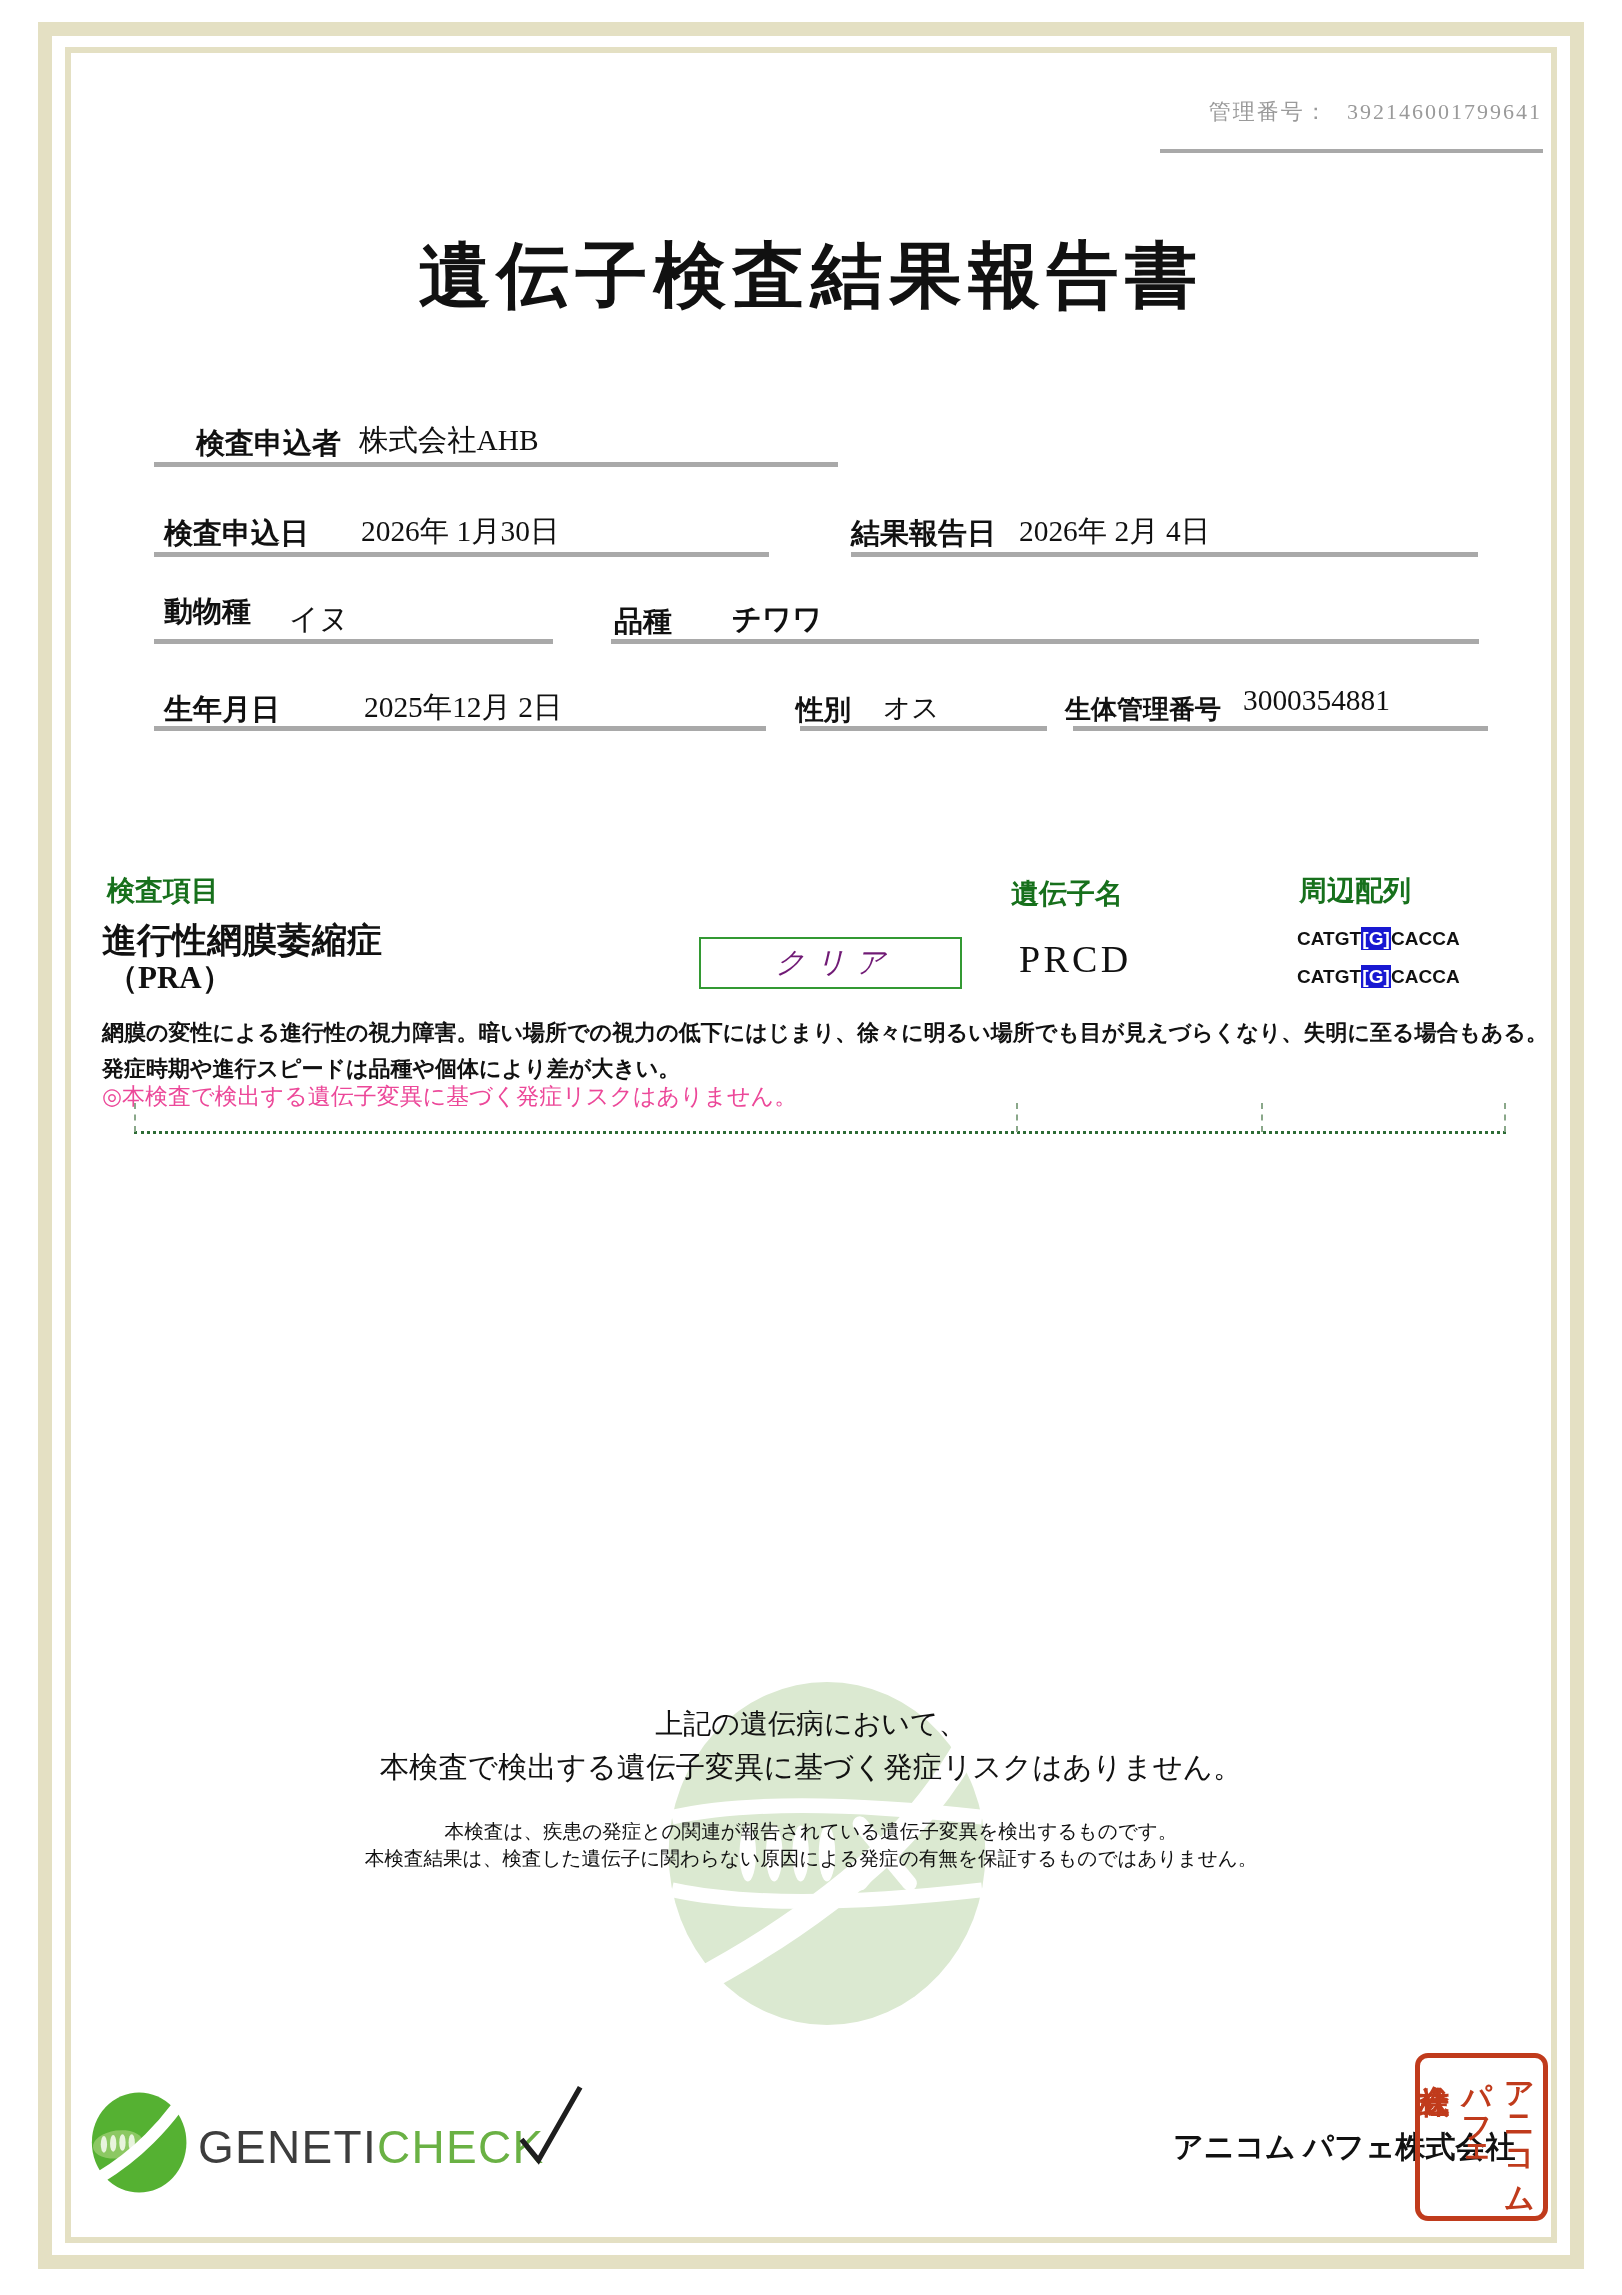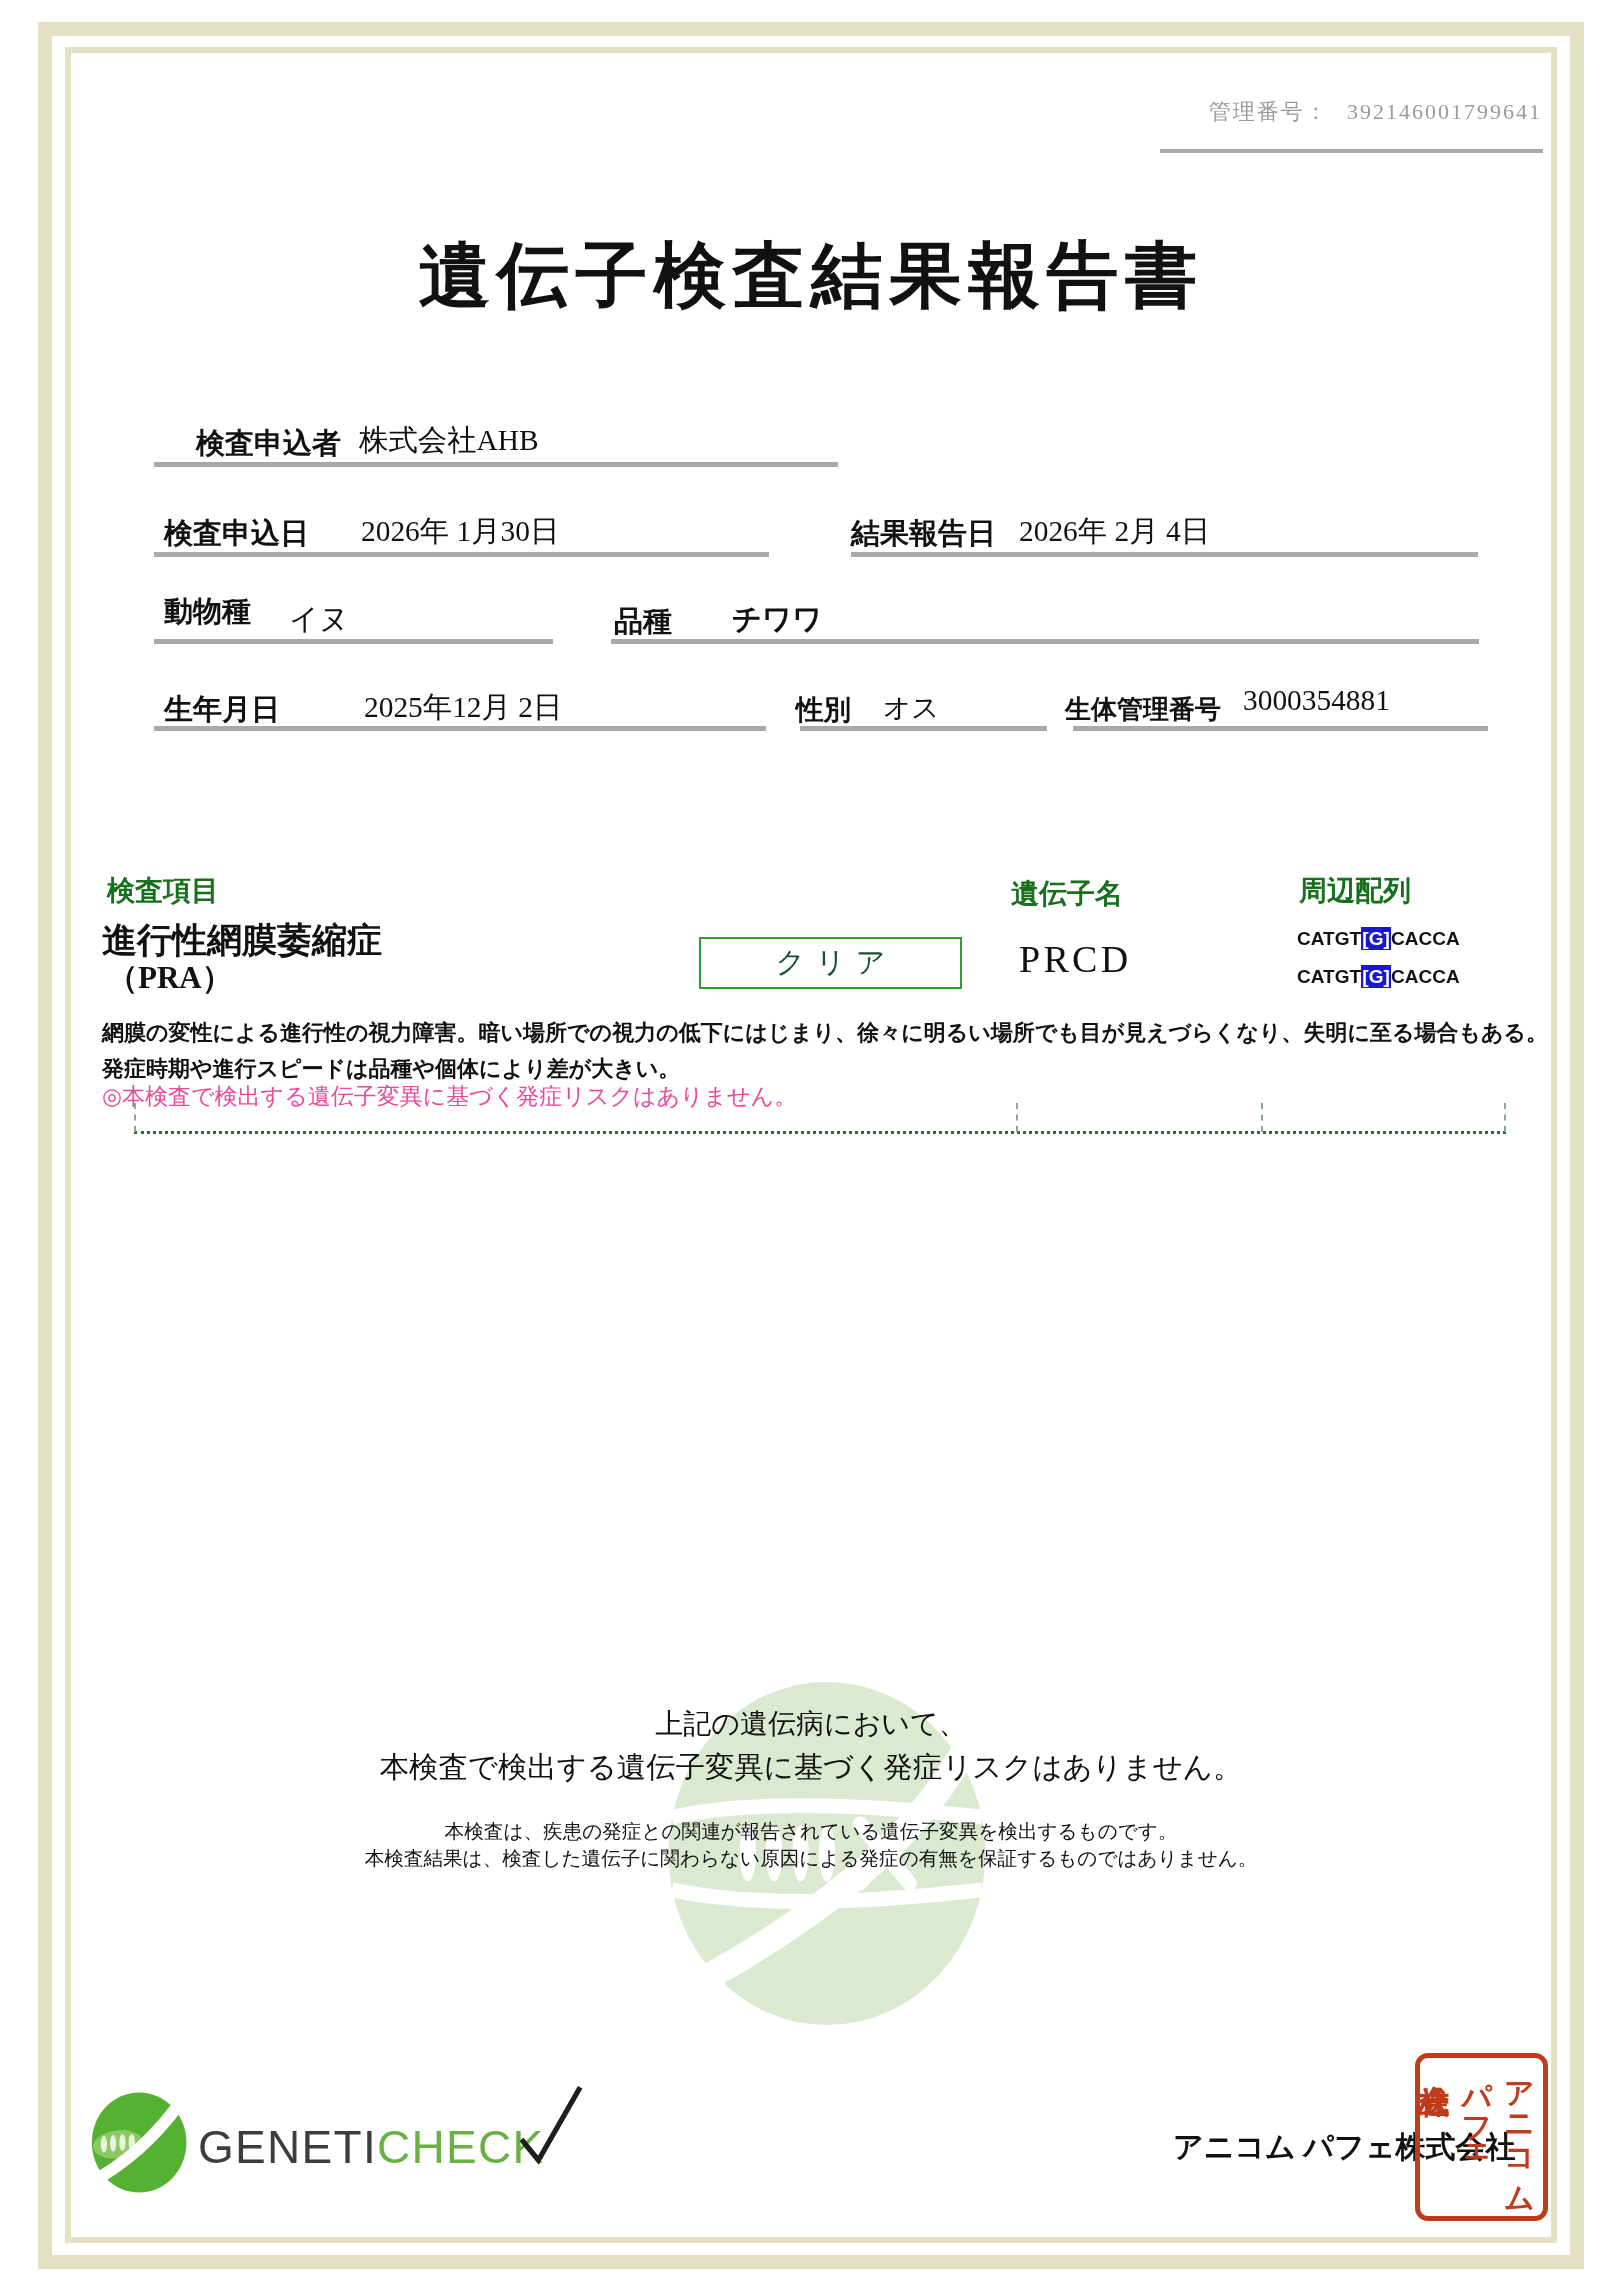--- a/index.html
+++ b/index.html
@@ -22,21 +22,21 @@
   .doc-title{left:0;right:0;top:228px;text-align:center;font-size:72px;font-weight:700;letter-spacing:6.5px;white-space:nowrap;}
   
   .lbl{font-size:29px;font-weight:700;white-space:nowrap;}
   .val{font-size:29.4px;font-weight:400;white-space:nowrap;}
   .uline{height:4.6px;background:#a9a9a9;}
   
   .green-h{font-size:28px;font-weight:700;color:#17701c;white-space:nowrap;}
   .disease{font-size:35px;font-weight:700;white-space:nowrap;}
   .disease-abbr{font-size:31px;font-weight:700;white-space:nowrap;}
   .result-box{left:699px;top:937px;width:259px;height:48px;border:2.6px solid #339933;display:flex;align-items:center;justify-content:center;}
-  .result-box span{font-size:29px;color:#14532d;letter-spacing:10.5px;padding-left:10.5px;}
+  .result-box span{font-size:29px;color:#701a75;letter-spacing:10.5px;padding-left:10.5px;font-style:italic;}
   .gene{font-size:38px;letter-spacing:3.3px;white-space:nowrap;}
   .seq{font-size:19px;font-family:"Liberation Sans","DejaVu Sans",sans-serif;font-weight:700;white-space:nowrap;letter-spacing:0px;}
   .seq .allele{background:#1818d2;color:#ffffff;padding:0.7px 1.3px;}
   .desc{font-size:22px;font-weight:700;white-space:nowrap;}
   .risk{font-size:23px;font-weight:400;color:#ec4899;white-space:nowrap;}
   .dot-line{left:134px;top:1131px;width:1372px;border-top:3.3px dotted #2d6b35;}
   .vdash{top:1103px;height:29px;border-left:2px dashed #8aa88a;width:0;}
   
   .sum-big{left:0;right:0;text-align:center;font-family:"Liberation Sans","DejaVu Sans",sans-serif;white-space:nowrap;}
   .sum1{top:1705px;font-size:28px;}

